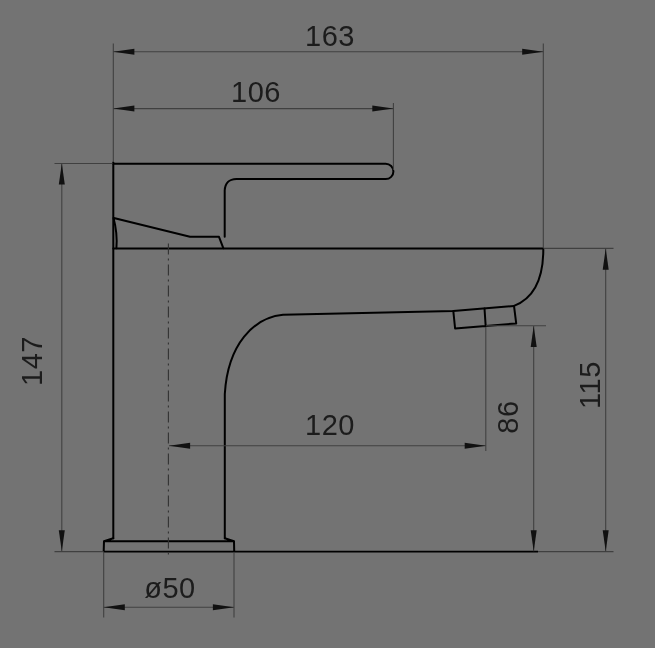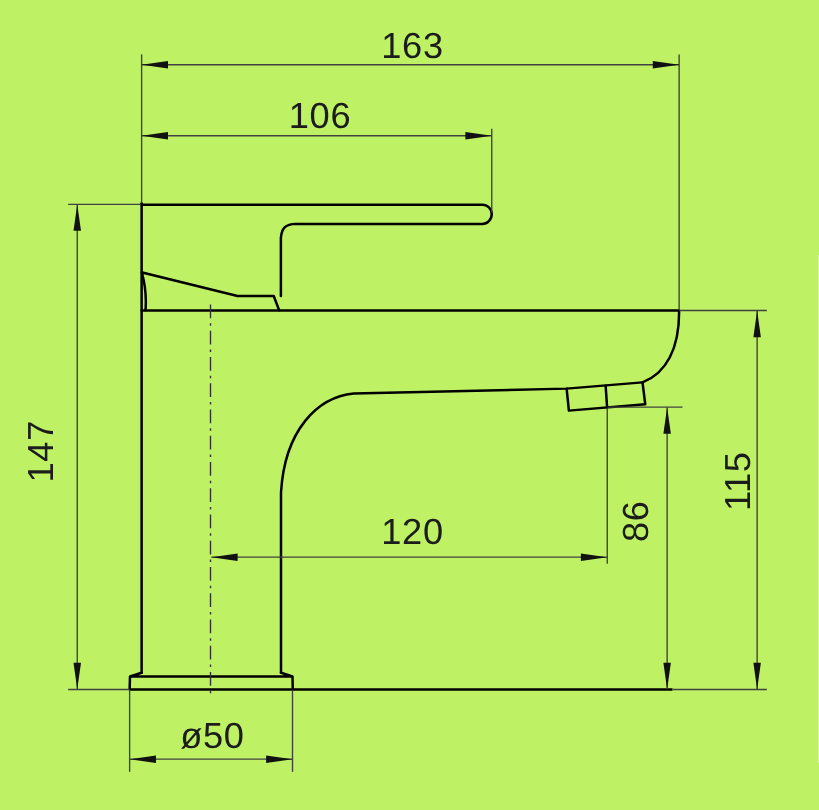--- a/index.html
+++ b/index.html
@@ -1,19 +1,19 @@
 <!DOCTYPE html>
 <html><head>
 <meta charset="utf-8">
 <style>
   html,body{margin:0;padding:0;background:#ffffff;}
   .canvas{
     position:relative;
     width:655px;height:648px;
-    background:#bef264;
+    background:#737373;
     font-family:"Liberation Sans", sans-serif;
     overflow:hidden;
   }
   svg{display:block;}
   text{
     font-family:"Liberation Sans","DejaVu Sans",sans-serif;
     font-size:29px;
     fill:#1c1c1c;
     letter-spacing:0.5px;
   }

